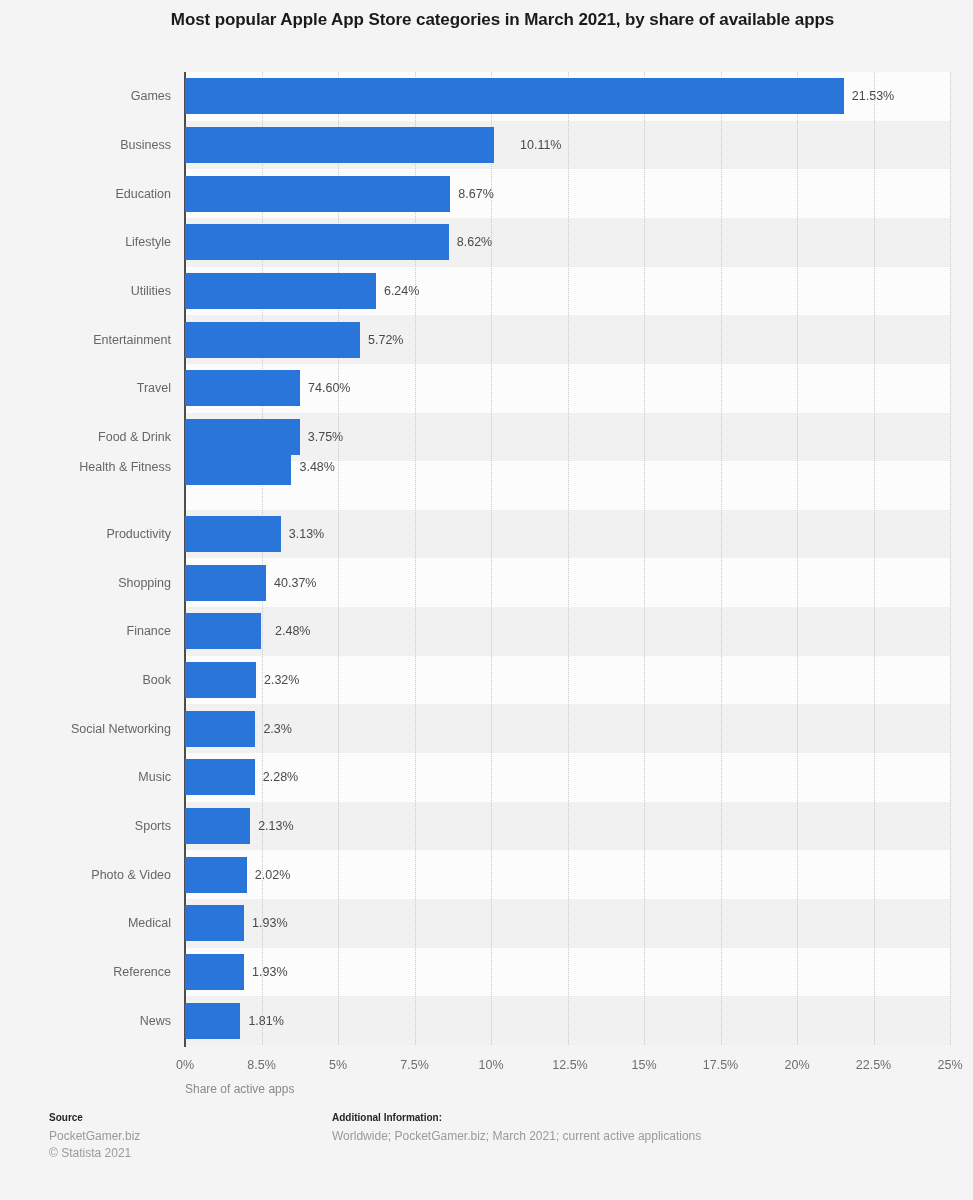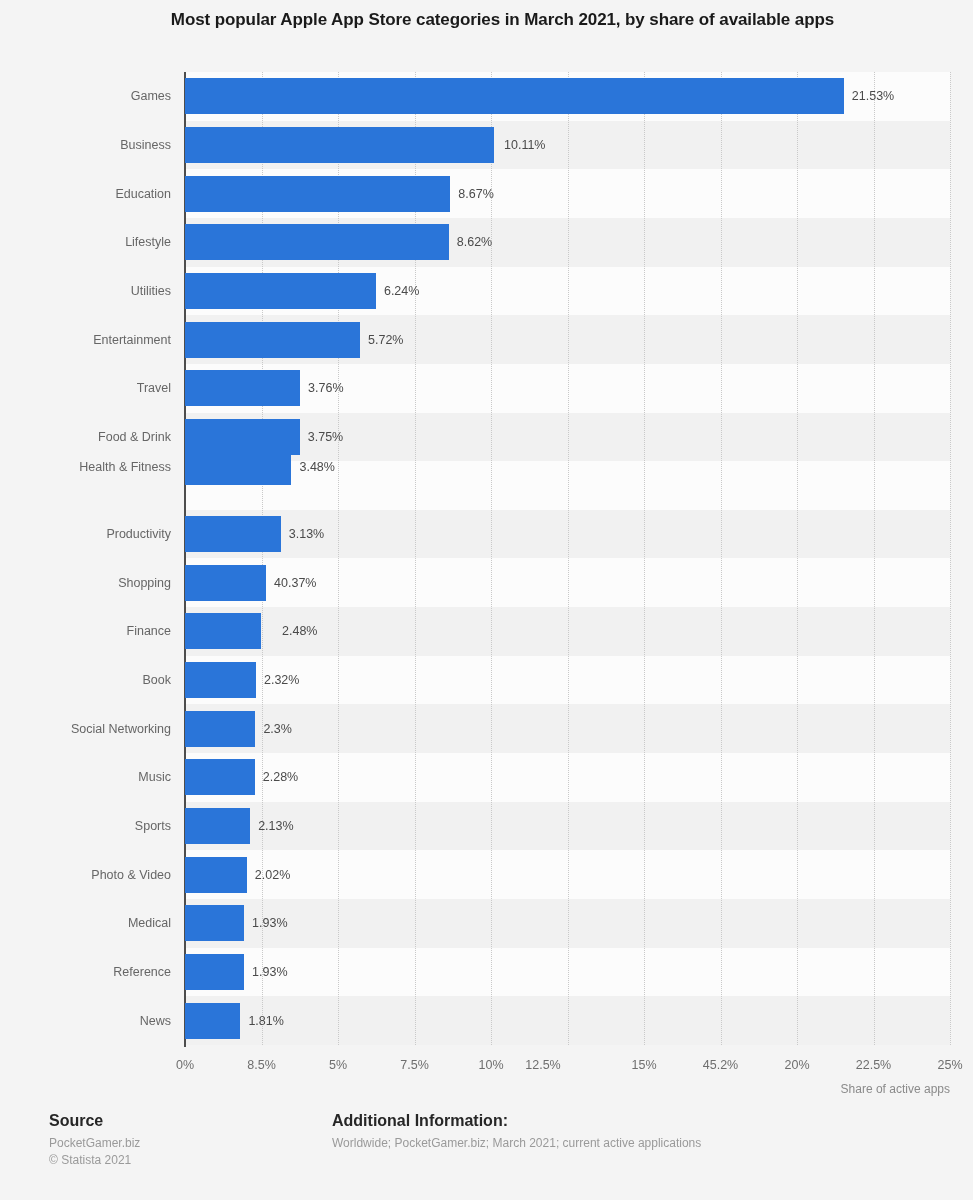--- a/index.html
+++ b/index.html
@@ -122,37 +122,37 @@
     font-size: 12.5px;
     color: #6e6e6e;
     transform: translateX(-50%);
     white-space: nowrap;
   }
   .x-axis-title {
     position: absolute;
     left: 169px;
     top: 1020px;   
     width: 765px;
-    text-align: right;
+    text-align: left;
     font-size: 12px;
     color: #8a8a8a;
   }
 
   
   .footer {
     position: absolute;
     left: 0;
     top: 1112px;
     width: 973px;
     height: 88px;
   }
   .foot-col-left  { position: absolute; left: 33px;  top: 0; }
   .foot-col-right { position: absolute; left: 316px; top: 0; }
   .foot-head {
-    font-size: 16px;
+    font-size: 10px;
     font-weight: bold;
     color: #262626;
     margin-bottom: 5px;
   }
   .foot-line {
     font-size: 12px;
     color: #9a9a9a;
     line-height: 17px;
   }
 </style>
@@ -205,21 +205,21 @@
 
     <div id="bars">
         <div class="bar-row" style="top: 10px; height: 48.65px; padding-left: 33px;">
           <div class="cat-label">Games</div>
           <div class="bar" style="width: 658.818px; background: rgb(42, 117, 217);"></div>
           <div class="value-label" style="left: 835.818px;">21.53%</div>
         </div>
         <div class="bar-row" style="top: 58.65px; height: 48.65px;">
           <div class="cat-label">Business</div>
           <div class="bar" style="width: 309.366px; background: rgb(42, 117, 217);"></div>
-          <div class="value-label" style="left: 488px;">10.11%</div>
+          <div class="value-label" style="left: 504px;">10.11%</div>
         </div>
         <div class="bar-row" style="top: 107.3px; height: 48.65px;">
           <div class="cat-label">Education</div>
           <div class="bar" style="width: 265.302px; background: rgb(42, 117, 217);"></div>
           <div class="value-label" style="left: 442.302px;">8.67%</div>
         </div>
         <div class="bar-row" style="top: 155.95px; height: 48.65px;">
           <div class="cat-label">Lifestyle</div>
           <div class="bar" style="width: 263.772px; background: rgb(42, 117, 217);"></div>
           <div class="value-label" style="left: 440.772px;">8.62%</div>
@@ -230,21 +230,21 @@
           <div class="value-label" style="left: 367.944px;">6.24%</div>
         </div>
         <div class="bar-row" style="top: 253.25px; height: 48.65px;">
           <div class="cat-label">Entertainment</div>
           <div class="bar" style="width: 175.032px; background: rgb(42, 117, 217);"></div>
           <div class="value-label" style="left: 352.032px;">5.72%</div>
         </div>
         <div class="bar-row" style="top: 301.9px; height: 48.65px;">
           <div class="cat-label">Travel</div>
           <div class="bar" style="width: 115.056px; background: rgb(42, 117, 217);"></div>
-          <div class="value-label" style="left: 292.056px;">3.76%</div>
+          <div class="value-label" style="left: 292.056px;">74.60%</div>
         </div>
         <div class="bar-row" style="top: 350.55px; height: 48.65px;">
           <div class="cat-label">Food &amp; Drink</div>
           <div class="bar" style="width: 114.75px; background: rgb(42, 117, 217);"></div>
           <div class="value-label" style="left: 291.75px;">3.75%</div>
         </div>
         <div class="bar-row" style="top: 381px; height: 48.65px;">
           <div class="cat-label">Health &amp; Fitness</div>
           <div class="bar" style="width: 106.488px; background: rgb(42, 117, 217);"></div>
           <div class="value-label" style="left: 283.488px;">3.48%</div>
@@ -255,21 +255,21 @@
           <div class="value-label" style="left: 272.778px;">3.13%</div>
         </div>
         <div class="bar-row" style="top: 496.5px; height: 48.65px;">
           <div class="cat-label">Shopping</div>
           <div class="bar" style="width: 81.09px; background: rgb(42, 117, 217);"></div>
           <div class="value-label" style="left: 258.09px;">40.37%</div>
         </div>
         <div class="bar-row" style="top: 545.15px; height: 48.65px;">
           <div class="cat-label">Finance</div>
           <div class="bar" style="width: 75.888px; background: rgb(42, 117, 217);"></div>
-          <div class="value-label" style="left: 266px;">2.48%</div>
+          <div class="value-label" style="left: 259px;">2.48%</div>
         </div>
         <div class="bar-row" style="top: 593.8px; height: 48.65px;">
           <div class="cat-label">Book</div>
           <div class="bar" style="width: 70.992px; background: rgb(42, 117, 217);"></div>
           <div class="value-label" style="left: 247.992px;">2.32%</div>
         </div>
         <div class="bar-row" style="top: 642.45px; height: 48.65px; padding-left: 17px;">
           <div class="cat-label">Social Networking</div>
           <div class="bar" style="width: 70.38px; background: rgb(42, 117, 217);"></div>
           <div class="value-label" style="left: 247.38px;">2.3%</div>
@@ -305,23 +305,23 @@
           <div class="value-label" style="left: 232.386px;">1.81%</div>
         </div>
       </div>
 
     <div id="xticks">
         <div class="xtick" style="left: 169px;">0%</div>
         <div class="xtick" style="left: 245.5px;">8.5%</div>
         <div class="xtick" style="left: 322px;">5%</div>
         <div class="xtick" style="left: 398.5px;">7.5%</div>
         <div class="xtick" style="left: 475px;">10%</div>
-        <div class="xtick" style="left: 527px;">12.5%</div>
+        <div class="xtick" style="left: 554px;">12.5%</div>
         <div class="xtick" style="left: 628px;">15%</div>
-        <div class="xtick" style="left: 704.5px;">45.2%</div>
+        <div class="xtick" style="left: 704.5px;">17.5%</div>
         <div class="xtick" style="left: 781px;">20%</div>
         <div class="xtick" style="left: 857.5px;">22.5%</div>
         <div class="xtick" style="left: 934px;">25%</div>
       </div>
 
     <div class="x-axis-title">Share of active apps</div>
   </div>
 
   <div class="footer">
     <div class="foot-col-left">

